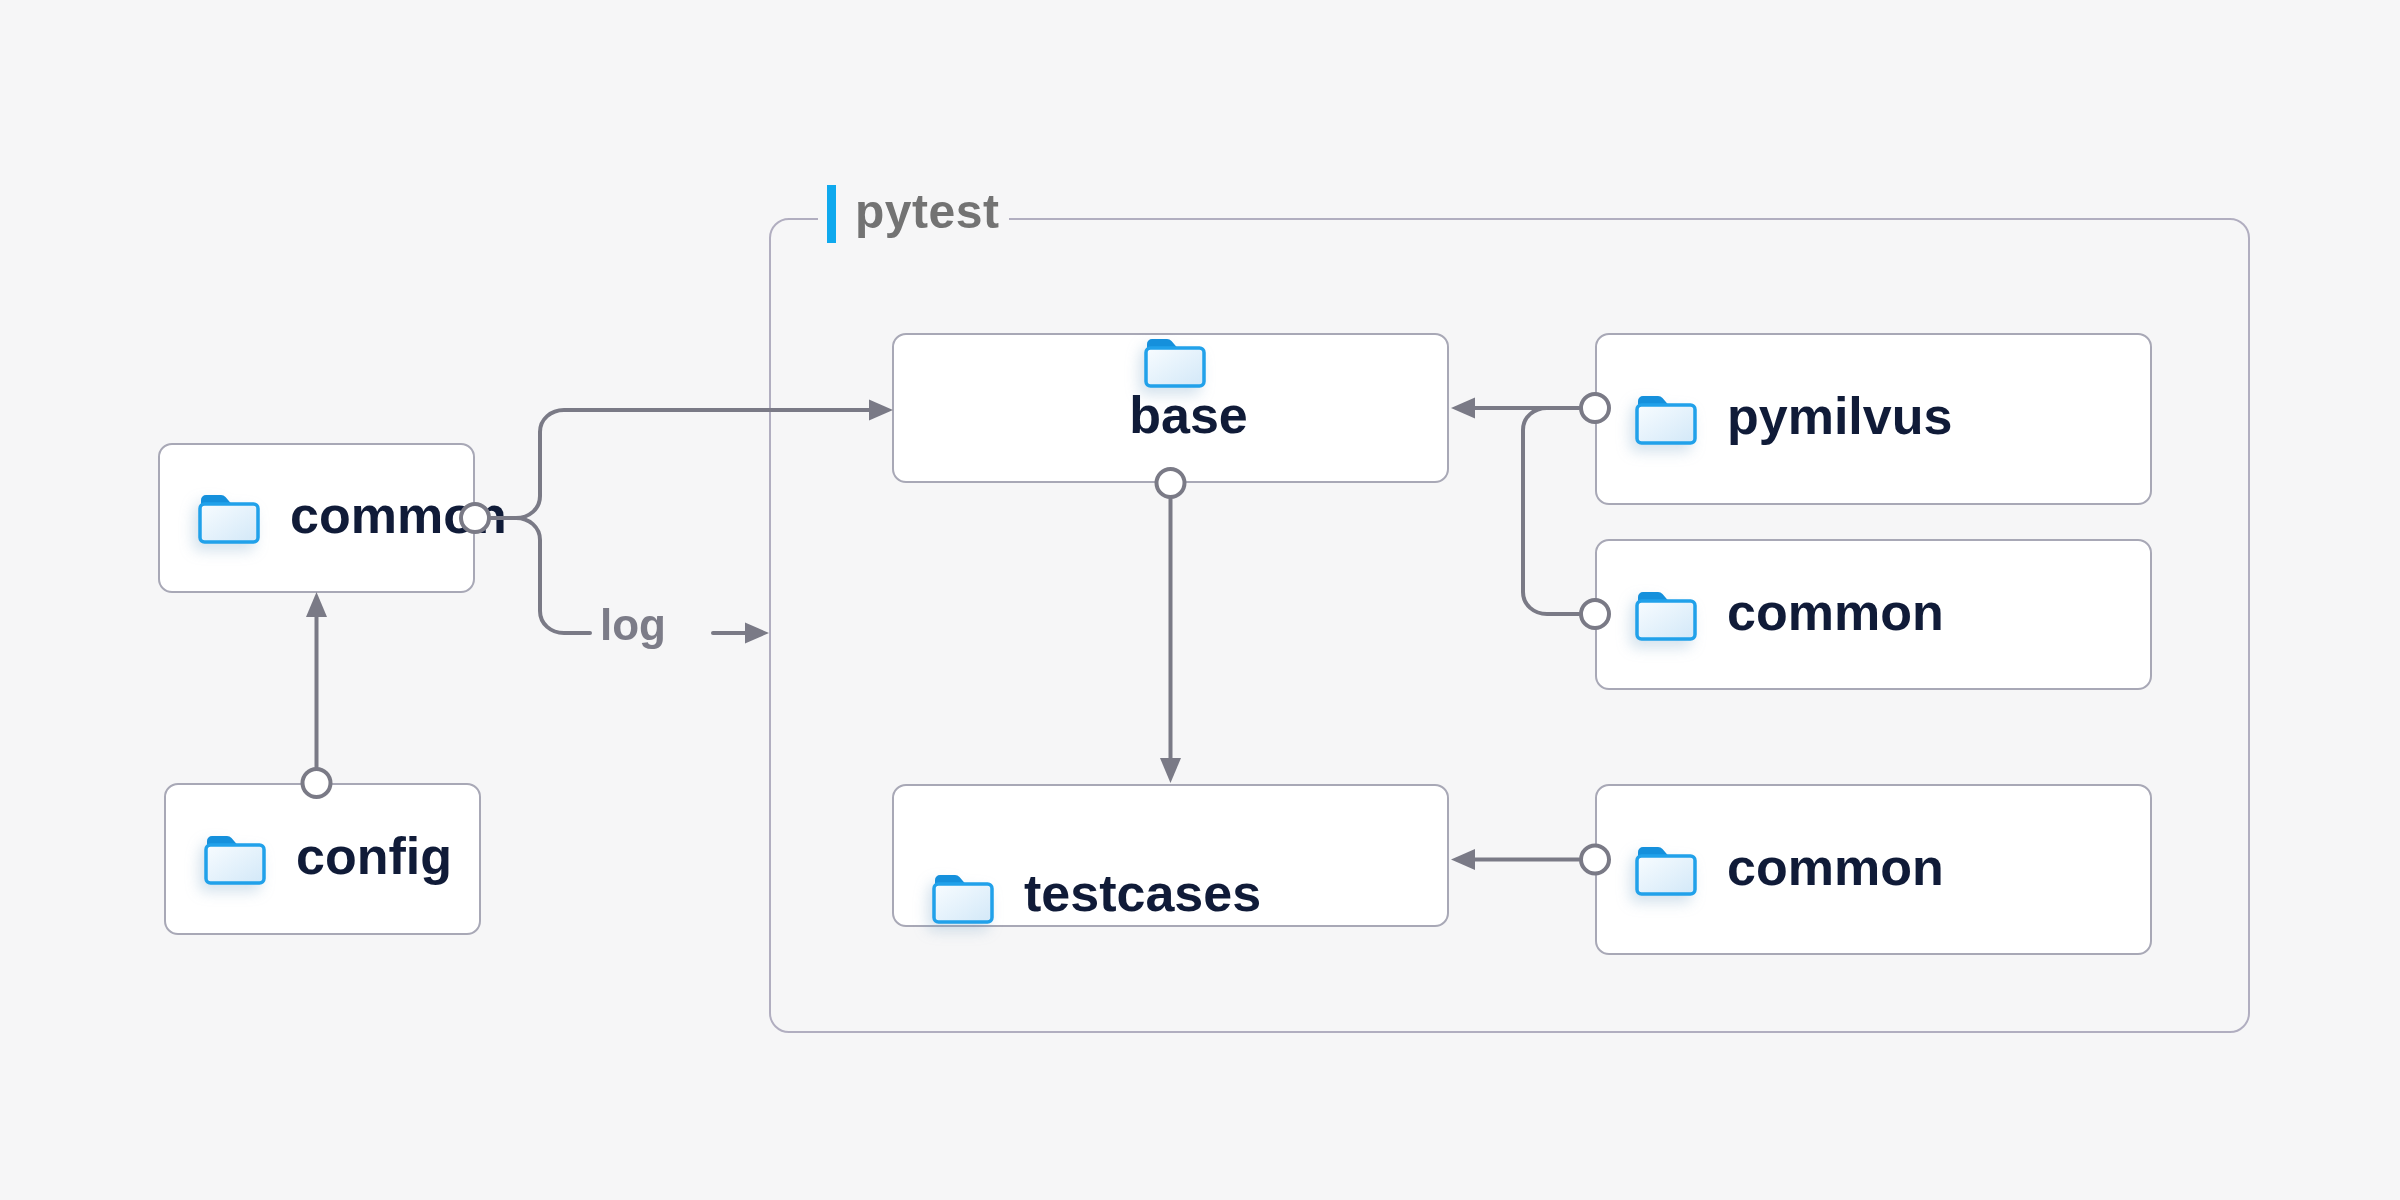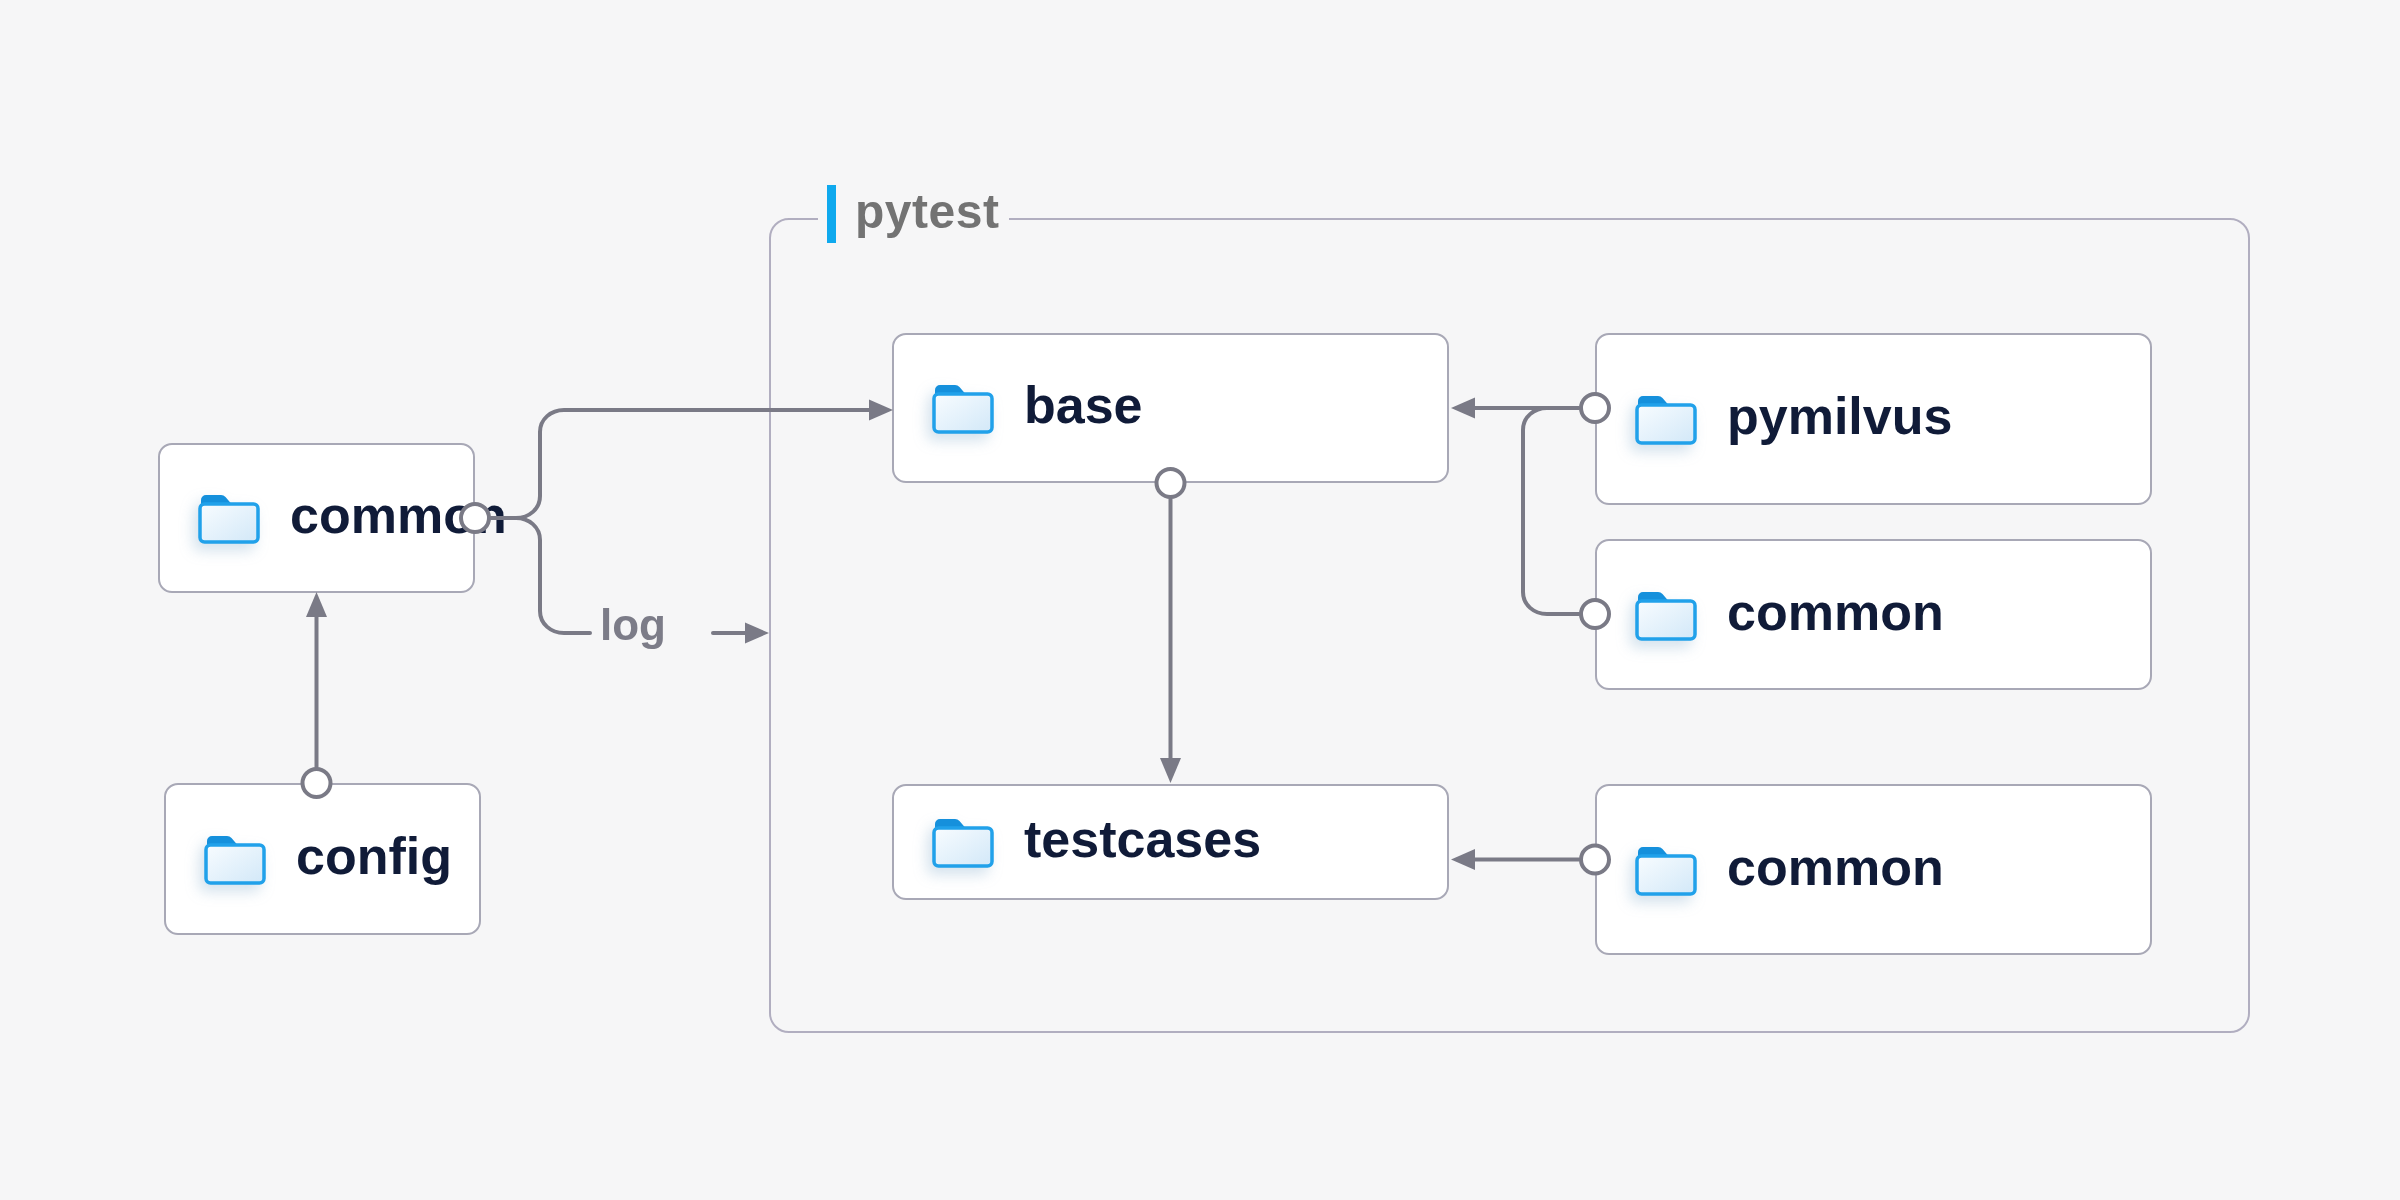--- a/index.html
+++ b/index.html
@@ -71,24 +71,24 @@
   }
   .node .node-label {
     font-size: 52px;
     font-weight: 700;
     color: #101b38;
     line-height: 1;
     padding-bottom: 6px;
   }
   .node-utils     { left: 158px;  top: 443px; width: 317px; height: 150px; }
   .node-config    { left: 164px;  top: 783px; width: 317px; height: 152px; }
-  .node-base      { left: 892px;  top: 333px; width: 557px; height: 150px; }
+  .node-base      { left: 892px;  top: 333px; width: 557px; height: 150px; flex-direction: column; }
   .node-pymilvus  { left: 1595px; top: 333px; width: 557px; height: 172px; }
   .node-check     { left: 1595px; top: 539px; width: 557px; height: 151px; }
-  .node-testcases { left: 892px;  top: 784px; width: 557px; height: 116px; }
+  .node-testcases { left: 892px;  top: 784px; width: 557px; height: 143px; align-items: flex-end; }
   .node-common    { left: 1595px; top: 784px; width: 557px; height: 171px; }
   .connector-layer {
     position: absolute;
     left: 0;
     top: 0;
     z-index: 4;
     pointer-events: none;
   }
   .edge-label-log {
     position: absolute;

